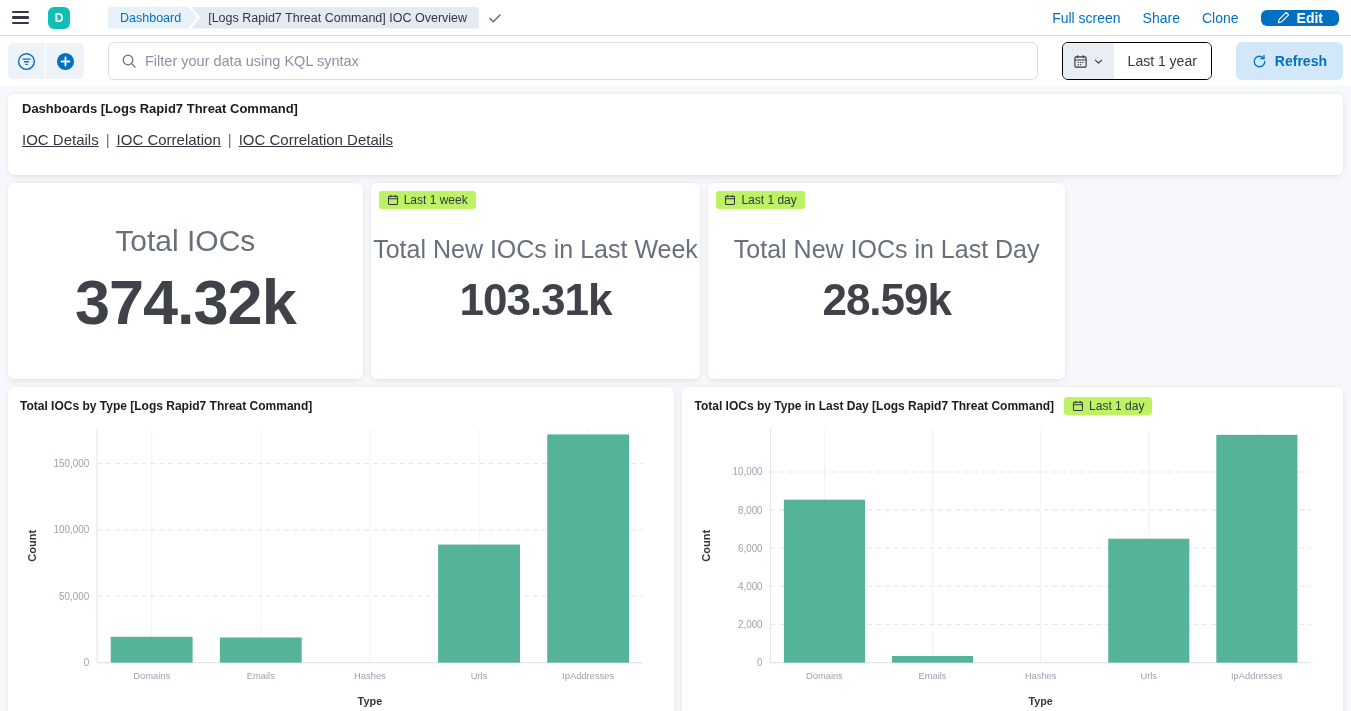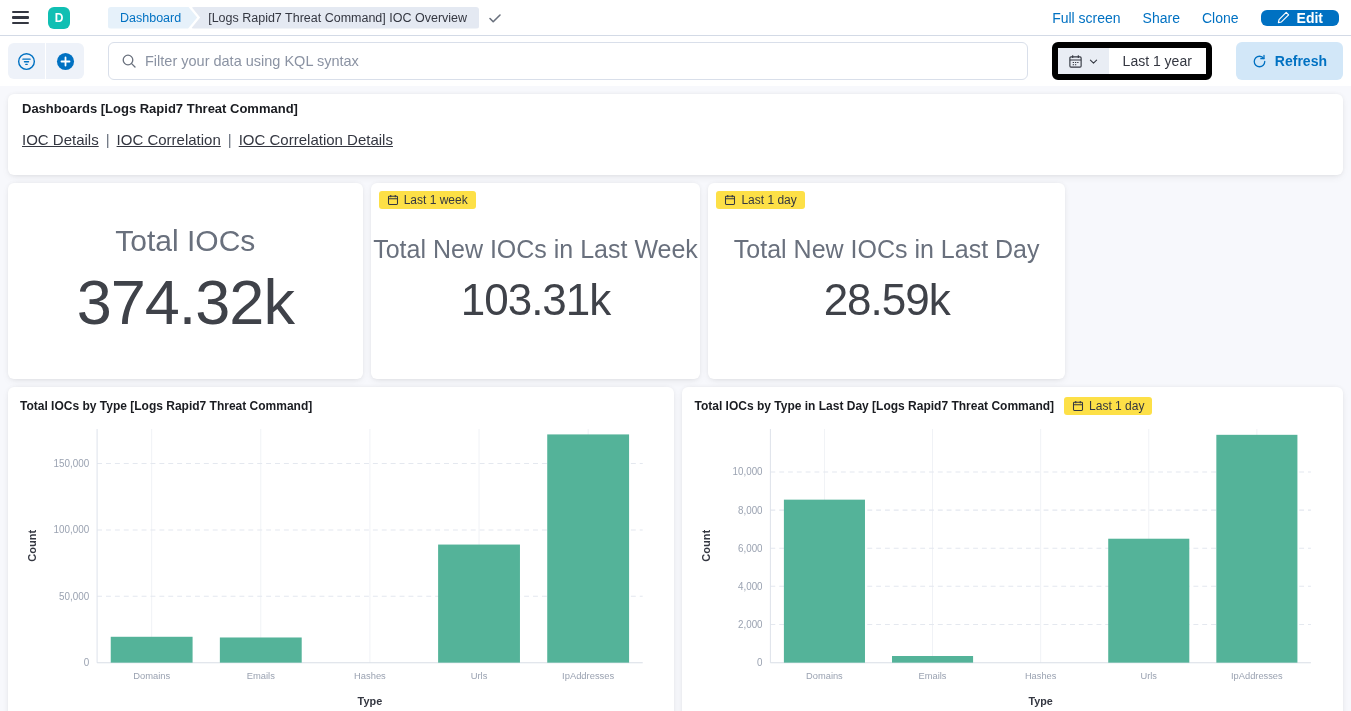--- a/index.html
+++ b/index.html
@@ -35,21 +35,21 @@
     padding:0 8px; }
   .filter-group { display:flex; align-items:center; background:#EEF2F9; border-radius:6px; }
   .icon-btn { width:38px; height:36px; background:transparent; border:none; cursor:pointer;
     display:flex; align-items:center; justify-content:center; }
   .filter-group .icon-btn:first-child { border-right:1px solid #fff; }
   .search-box { flex:1; display:flex; align-items:center; gap:8px; height:38px;
     border:1px solid #D9DFEA; border-radius:6px; background:#fff; padding:0 12px; }
   .search-box input { flex:1; border:none; outline:none; font-size:14.5px; color:#343741;
     font-family:inherit; background:transparent; }
   .search-box input::placeholder { color:#8B93A3; }
-  .timepicker { display:flex; align-items:stretch; height:38px; border:6px solid #000000;
+  .timepicker { display:flex; align-items:stretch; height:38px; border:1px solid #000000;
     border-radius:6px; overflow:hidden; background:#fff; }
   .tp-cal { display:flex; align-items:center; gap:5px; background:#E9EDF4; padding:0 10px;
     border:none; cursor:pointer; color:#343741; }
   .tp-value { display:flex; align-items:center; padding:0 14px; font-size:14px;
     background:#fff; border:none; cursor:pointer; font-family:inherit; color:#343741; }
   .refresh-btn { display:flex; align-items:center; gap:8px; background:#D2E7F8; color:#0071C2;
     border:none; border-radius:6px; height:38px; padding:0 16px; font-size:14px;
     font-weight:600; cursor:pointer; font-family:inherit; }
 
   
@@ -61,25 +61,25 @@
   .md-title { font-size:13px; font-weight:bold; color:#1A1C21; }
   .md-links { margin-top:15px; font-size:15px; }
   .md-links a { color:#343741; text-decoration:underline; cursor:pointer; }
   .md-sep { color:#69707D; margin:0 7px; }
 
   .metrics-row { display:grid; grid-template-columns:356fr 331fr 358fr 271fr; gap:8px;
     height:196px; }
   .metric-panel { position:relative; display:flex; flex-direction:column;
     align-items:center; justify-content:center; }
   .metric-title { color:#69707D; text-align:center; }
-  .metric-value { color:#3F4249; font-weight:normal; text-align:center; letter-spacing:-1px;margin-top:8px; }
+  .metric-value { color:#3F4249; font-weight:bold; text-align:center; letter-spacing:-1px;margin-top:8px; }
   .m-xl .metric-title { font-size:30px; } .m-xl .metric-value { font-size:63px; line-height:1.15; }
   .m-lg .metric-title { font-size:25px; } .m-lg .metric-value { font-size:44px; line-height:1.25; }
   .m-md .metric-title { font-size:22px; } .m-md .metric-value { font-size:37px; line-height:1.3; }
-  .badge { display:inline-flex; align-items:center; gap:5px; background:#fde047; color:#343741;
+  .badge { display:inline-flex; align-items:center; gap:5px; background:#bef264; color:#343741;
     font-size:12px; font-weight:500; padding:2px 8px; border-radius:3px; white-space:nowrap; }
   .badge-abs { position:absolute; top:8px; left:8px; }
 
   .charts-row { display:grid; grid-template-columns:668fr 662fr; gap:8px; height:333px; }
   .chart-panel { padding:8px 12px 6px 12px; display:flex; flex-direction:column; }
   .chart-header { display:flex; align-items:center; gap:10px; height:22px; flex:none; }
   .chart-title { font-size:12px; font-weight:bold; color:#1A1C21; }
   .chart-body { flex:1; min-height:0; }
 
   svg { display:block; }

